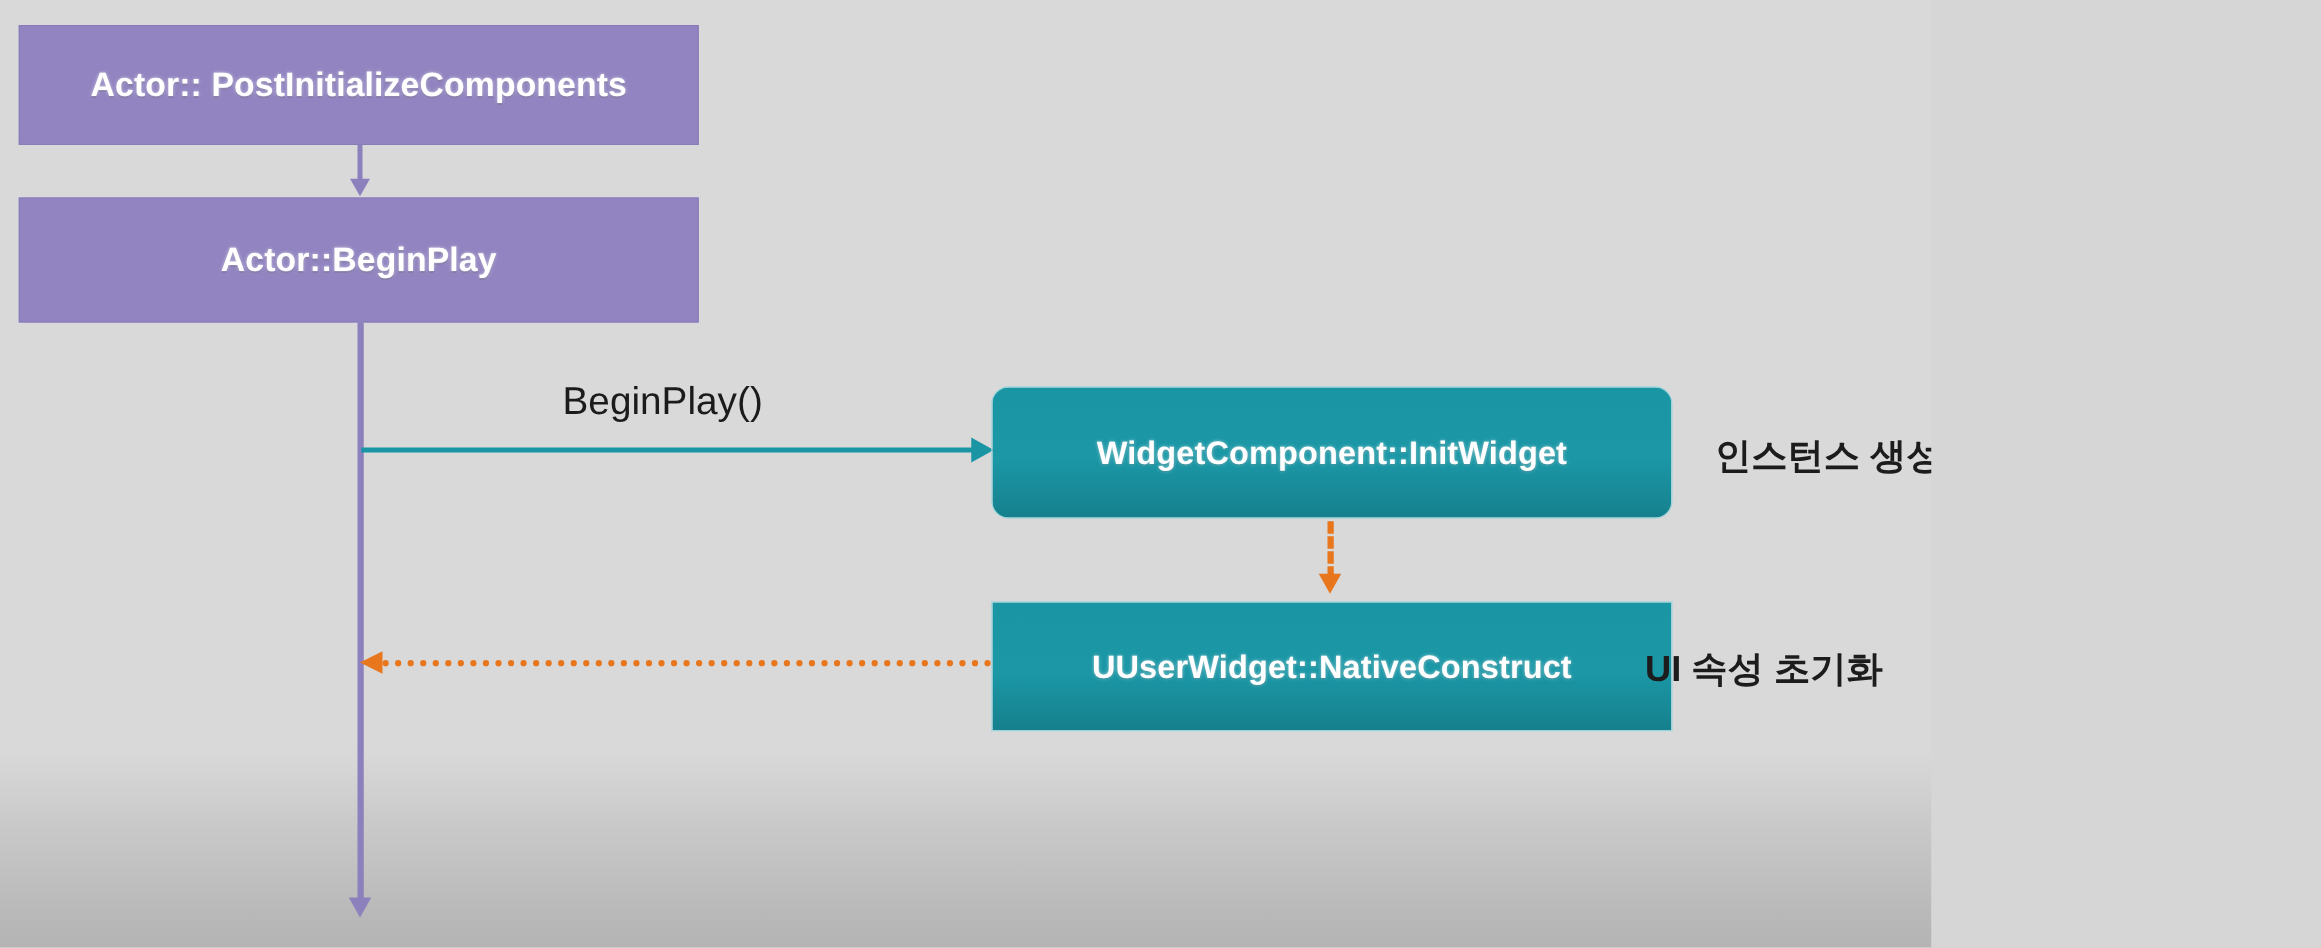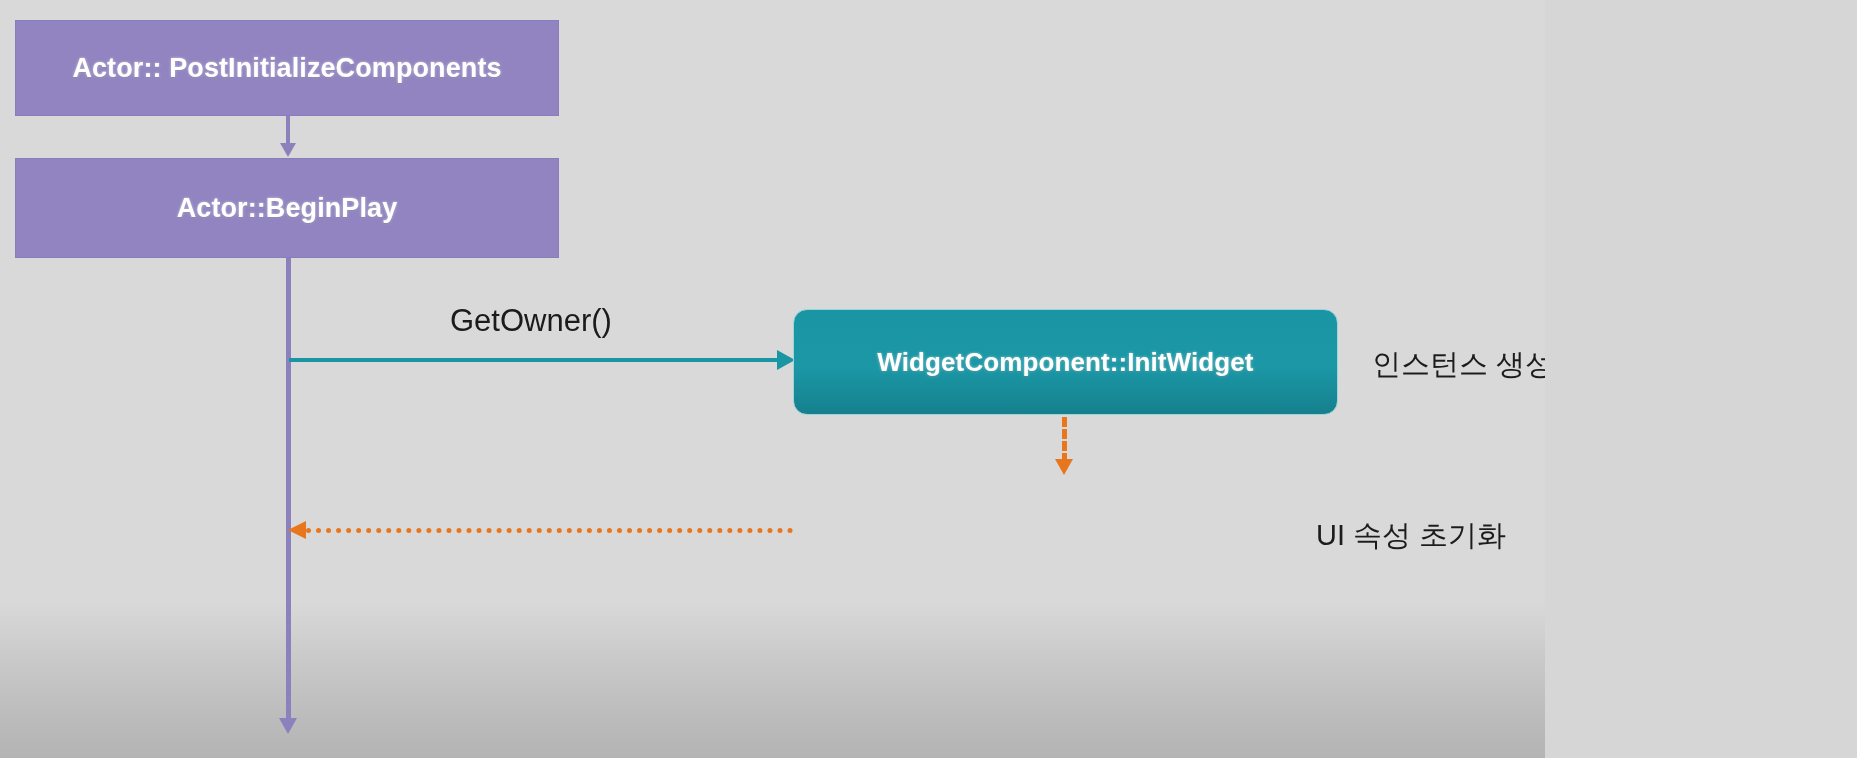--- a/index.html
+++ b/index.html
@@ -143,21 +143,21 @@
     border-top: 9px solid transparent;
     border-bottom: 9px solid transparent;
     border-right: 18px solid #e8761d;
   }
 
   
   .annotation {
     position: absolute;
     color: #1c1c1c;
     font-size: 29px;
-    font-weight: 400;
+    font-weight: 700;
     white-space: nowrap;
   }
   #ann-instance { left: 1372px; top: 345px; }
   #ann-uiprops  { left: 1316px; top: 516px; }
 </style>
 </head>
 <body>
 
 <div id="stage">
 
@@ -168,31 +168,34 @@
   <div id="conn-post-to-begin" class="vline"></div>
   <div id="conn-post-to-begin-head"></div>
 
   <div id="node-begin-play" class="node purple">
     <span>Actor::BeginPlay</span>
   </div>
 
   <div id="lifeline" class="vline"></div>
   <div id="lifeline-head"></div>
 
-  <div id="label-getowner">GetOwner()</div>
+  <div id="label-getowner">BeginPlay()</div>
   <div id="conn-getowner-line"></div>
   <div id="conn-getowner-head"></div>
 
   <div id="node-init-widget" class="node teal">
     <span>WidgetComponent::InitWidget</span>
   </div>
 
   <div id="conn-init-to-ctor"></div>
   <div id="conn-init-to-ctor-head"></div>
 
+  <div id="node-native-ctor" class="node teal">
+    <span>UUserWidget::NativeConstruct</span>
+  </div>
 
   <div id="conn-return-line"></div>
   <div id="conn-return-head"></div>
 
   <div id="ann-instance" class="annotation">인스턴스 생성</div>
 
   <div id="ann-uiprops" class="annotation">UI 속성 초기화</div>
 
 </div>
 

